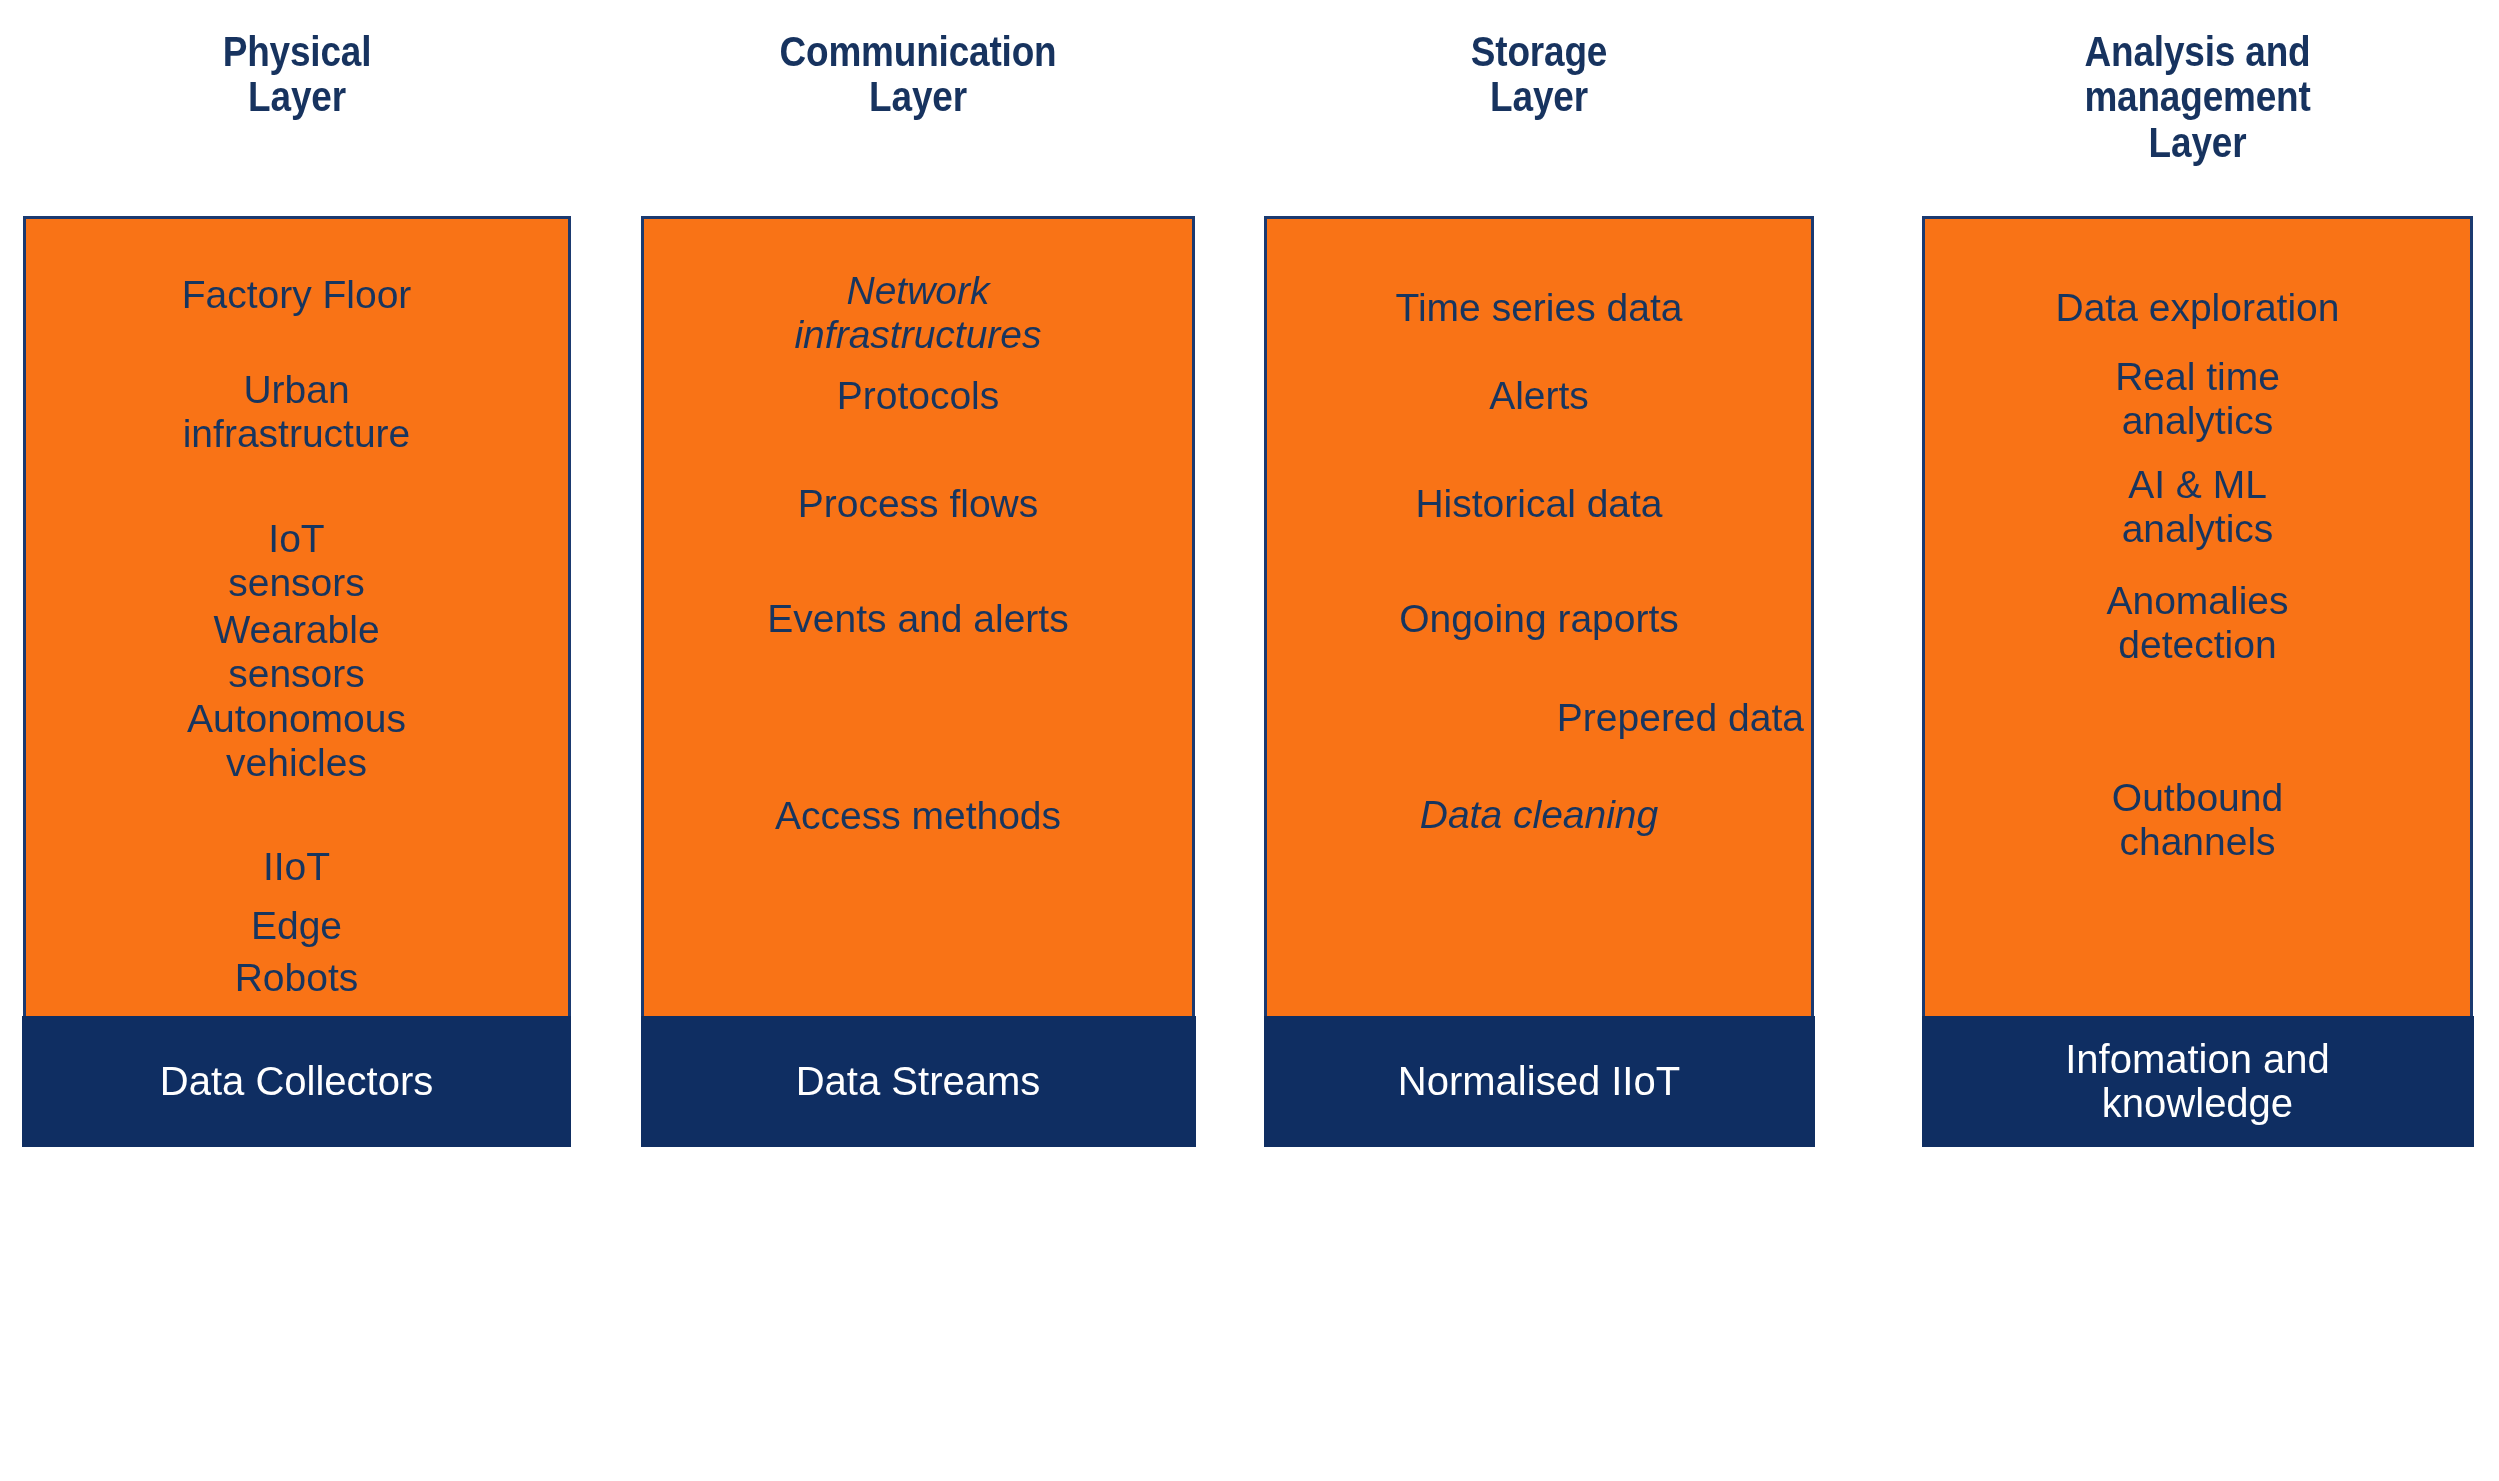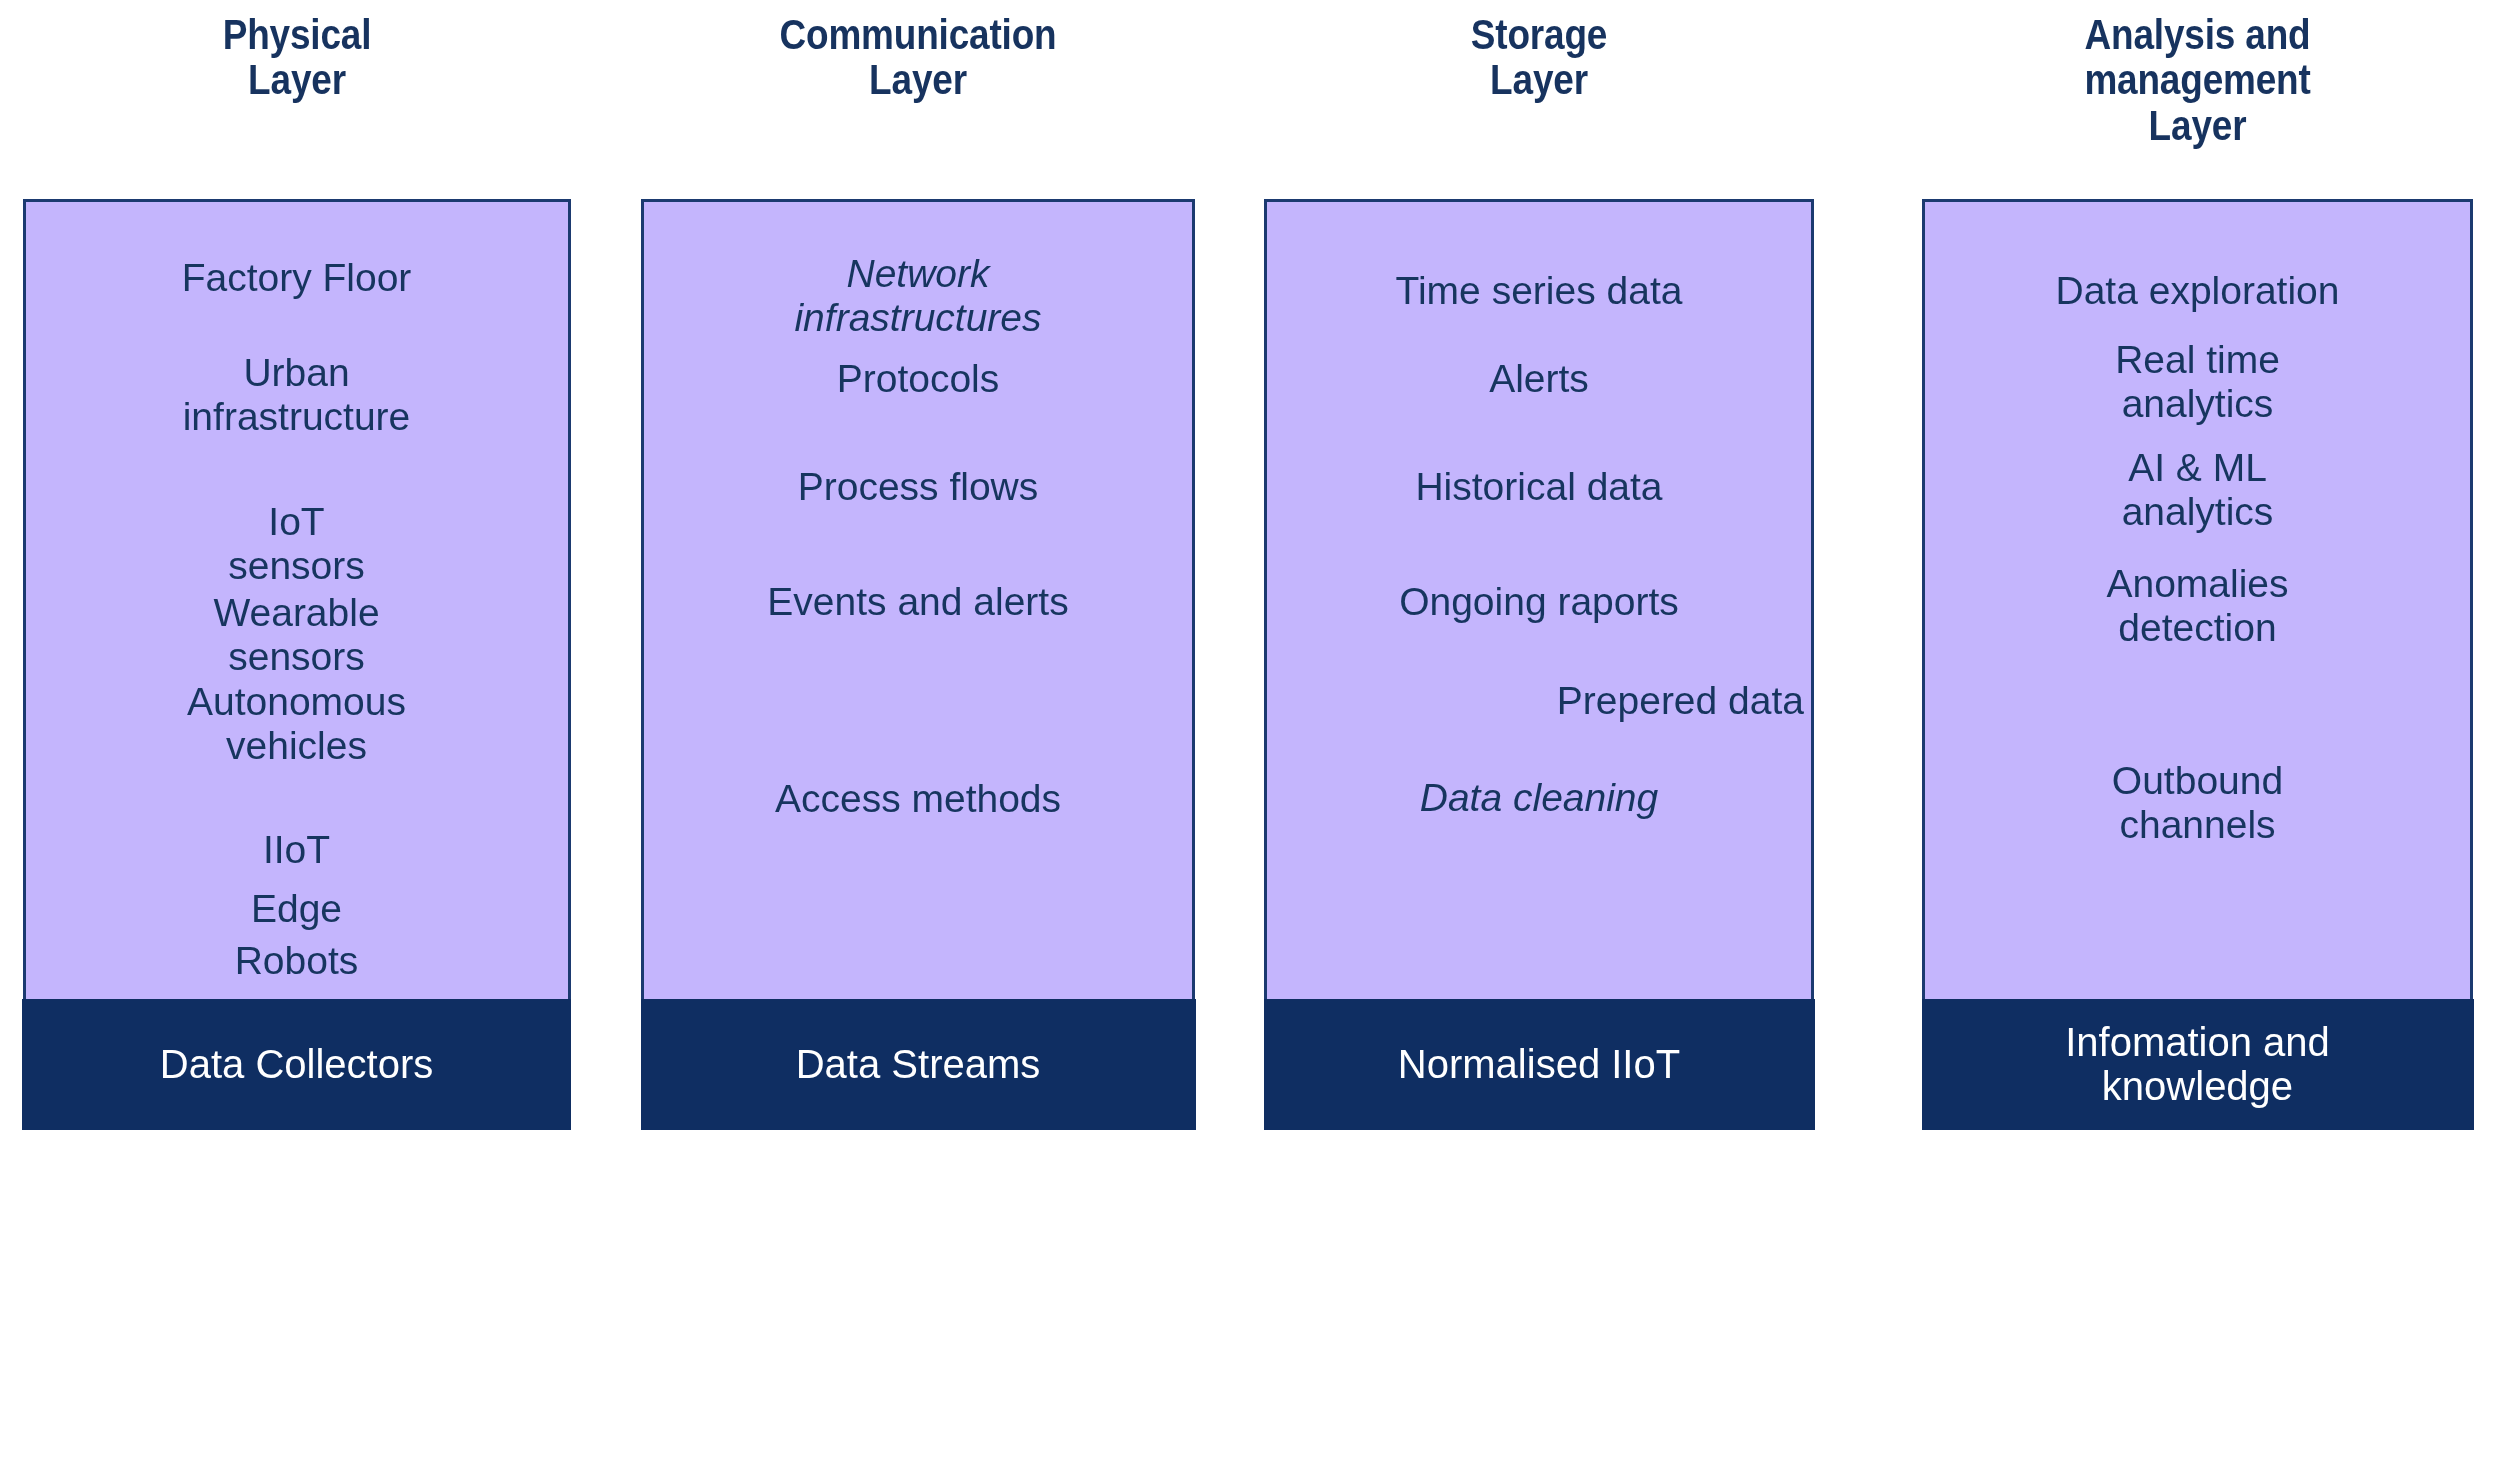--- a/index.html
+++ b/index.html
@@ -15,21 +15,21 @@
     overflow: hidden;
   }
 
   #diagram {
     position: absolute;
     inset: 0;
   }
 
   .column {
     position: absolute;
-    top: 0;
+    top: 17px;
     height: 1151px;
   }
 
   
   .col-header {
     position: absolute;
     top: 0;
     left: 0;
     right: 0;
     height: 192px;
@@ -52,21 +52,21 @@
   .col-header .hline { display: block; white-space: nowrap; }
 
   
   .col-box {
     position: absolute;
     left: 0;
     right: 0;
     top: 199px;
     bottom: 21.6px;
     border: 3.5px solid #1b3a70;
-    background: #c4b5fd;
+    background: #f97316;
     box-sizing: border-box;
     display: flex;
     flex-direction: column;
   }
 
   .items {
     flex: 1 1 auto;
     position: relative;
     padding: 0 7px;
     box-sizing: border-box;

